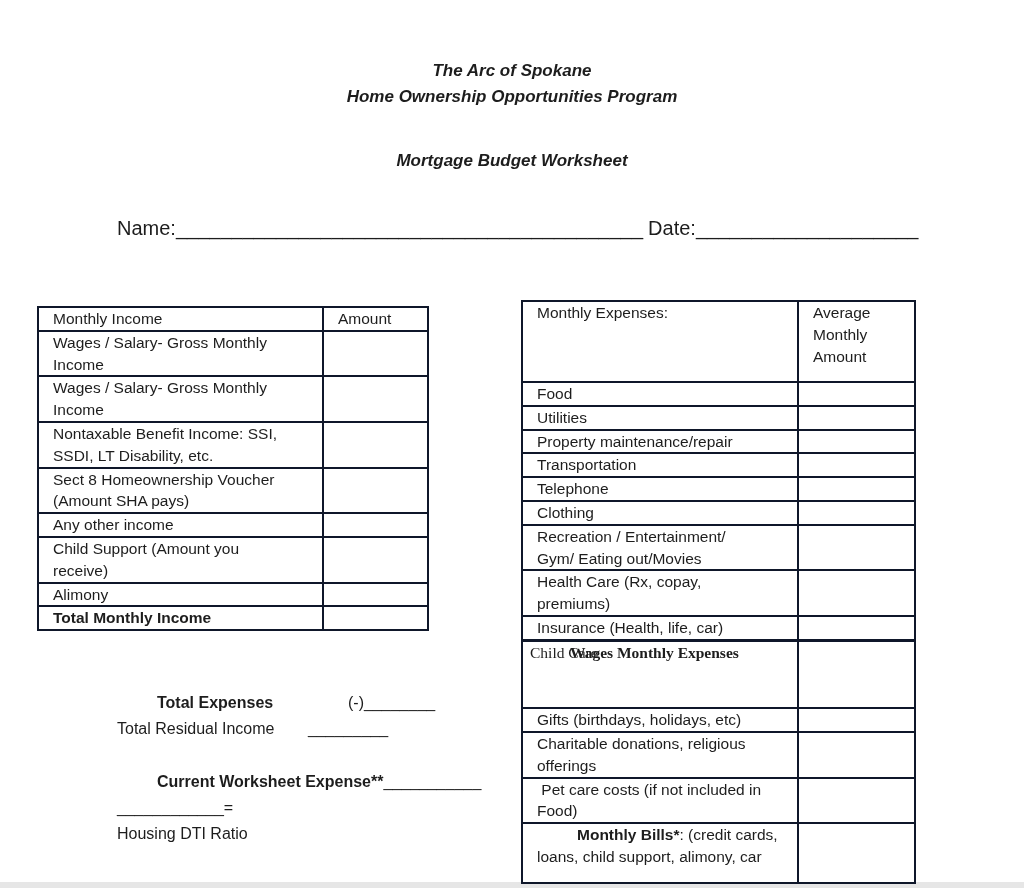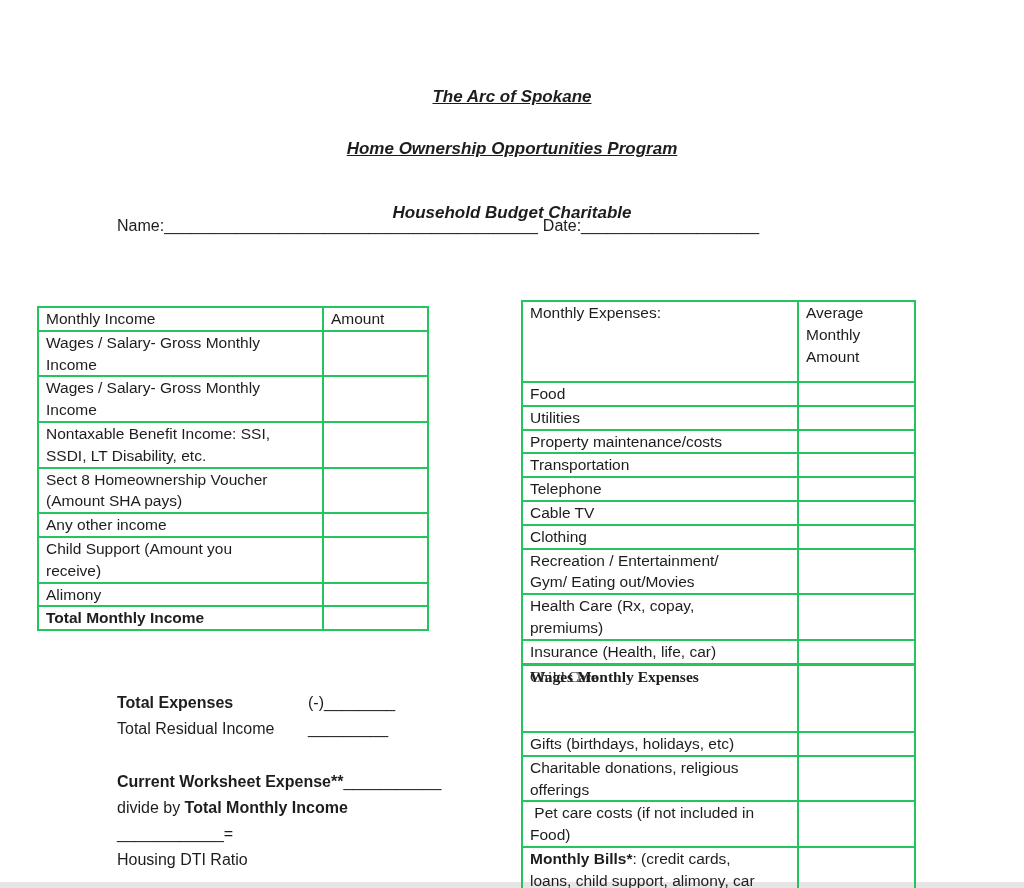--- a/index.html
+++ b/index.html
@@ -7,48 +7,48 @@
     width: 1024px; height: 888px;
     position: relative; overflow: hidden;
     background: #ffffff;
     color: #1d1d1d;
     font-family: "Liberation Sans", sans-serif;
   }
 
   
   .doc-header { position: absolute; top: 58px; left: 0; width: 1024px; text-align: center; }
   .title-line {
-    font-weight: bold; font-style: italic; text-decoration: underline;
-    font-size: 17px; line-height: 25.5px; margin-top: 26px;
+    font-weight: bold; font-style: italic; 
+    font-size: 17px; line-height: 25.5px;
   }
   .subtitle {
     font-weight: bold; font-style: italic;
     font-size: 17px; line-height: 20px; margin-top: 42px;
   }
 
   
-  .name-line { position: absolute; left: 117px; top: 217px; font-size: 16px; white-space: nowrap; }
+  .name-line { position: absolute; left: 117px; top: 217px; font-size: 20px; white-space: nowrap; }
   .name-line .gap { display: inline-block; width: 5px; }
 
   
   table { position: absolute; border-collapse: collapse; table-layout: fixed; background: transparent; }
   td {
-    border: 2px solid #22c55e;
+    border: 2px solid #0f172a;
     vertical-align: top;
-    padding: 0 5px 0 7px;
+    padding: 0 5px 0 14px;
     font-size: 15.5px;
     line-height: 21.8px;
     white-space: pre-line;
     background: transparent;
     overflow: hidden;
   }
   tr.d  { height: 45px; margin-top: 13px; }
   tr.h  { height: 81px; }
   tr.mb { height: 60px; }   
-  .bold-row td, .b { font-weight: bold; }
+  .bold-row td, .b { font-weight: bold; margin-left: 40px; }
 
   .income-table   { left: 37px;  top: 306px; }
   .income-table   .c1 { width: 285px; } .income-table   .c2 { width: 105px; }
   .expenses-table { left: 521px; top: 300px; }
   .expenses-table .c1 { width: 276px; } .expenses-table .c2 { width: 117px; }
 
   tr.thick td { border-top-width: 3px; }
   .overlap-cell { position: relative; font-family: Liberation Serif, serif; }
   .overlap-cell span { position: absolute; left: 7px; top: 0; white-space: nowrap; }
 
@@ -61,21 +61,21 @@
   .bottom-edge { position: absolute; left: 0; bottom: 0; width: 1024px; height: 6px; background: #e6e6e6; }
 </style>
 </head>
 <body>
 
 <div class="bottom-edge"></div>
 
 <div class="doc-header">
   <div class="title-line">The Arc of Spokane</div>
   <div class="title-line">Home Ownership Opportunities Program</div>
-  <div class="subtitle">Household Budget Charitable</div>
+  <div class="subtitle">Mortgage Budget Worksheet</div>
 </div>
 
 <div class="name-line"><span>Name:</span><span>__________________________________________</span><span class="gap"></span><span>Date:</span><span>____________________</span></div>
 
 <table class="income-table">
   <colgroup>
       <col class="c1">
       <col class="c2">
     </colgroup>
   <tbody>
@@ -137,33 +137,29 @@
   </tr>
   <tr class="s">
     <td>Food</td>
     <td></td>
   </tr>
   <tr class="s">
     <td>Utilities</td>
     <td></td>
   </tr>
   <tr class="s">
-    <td>Property maintenance/costs</td>
+    <td>Property maintenance/repair</td>
     <td></td>
   </tr>
   <tr class="s">
     <td>Transportation</td>
     <td></td>
   </tr>
   <tr class="s">
     <td>Telephone</td>
-    <td></td>
-  </tr>
-  <tr class="s">
-    <td>Cable TV</td>
     <td></td>
   </tr>
   <tr class="s">
     <td>Clothing</td>
     <td></td>
   </tr>
   <tr class="d">
     <td>Recreation / Entertainment/
 Gym/ Eating out/Movies</td>
     <td></td>
@@ -204,16 +200,15 @@
     <td></td>
   </tr>
 </tbody>
   </table>
 
 <div class="summary">
   <div><span class="sum-label b">Total Expenses</span><span>(-)________</span></div>
   <div><span class="sum-label">Total Residual Income</span><span>_________</span></div>
   <div class="spacer"></div>
   <div><span class="b">Current Worksheet Expense**</span><span>___________</span></div>
-  <div><span>divide by </span><span class="b">Total Monthly Income</span></div>
   <div><span>____________=</span></div>
   <div><span>Housing DTI Ratio</span></div>
 </div>
 
 </body></html>

